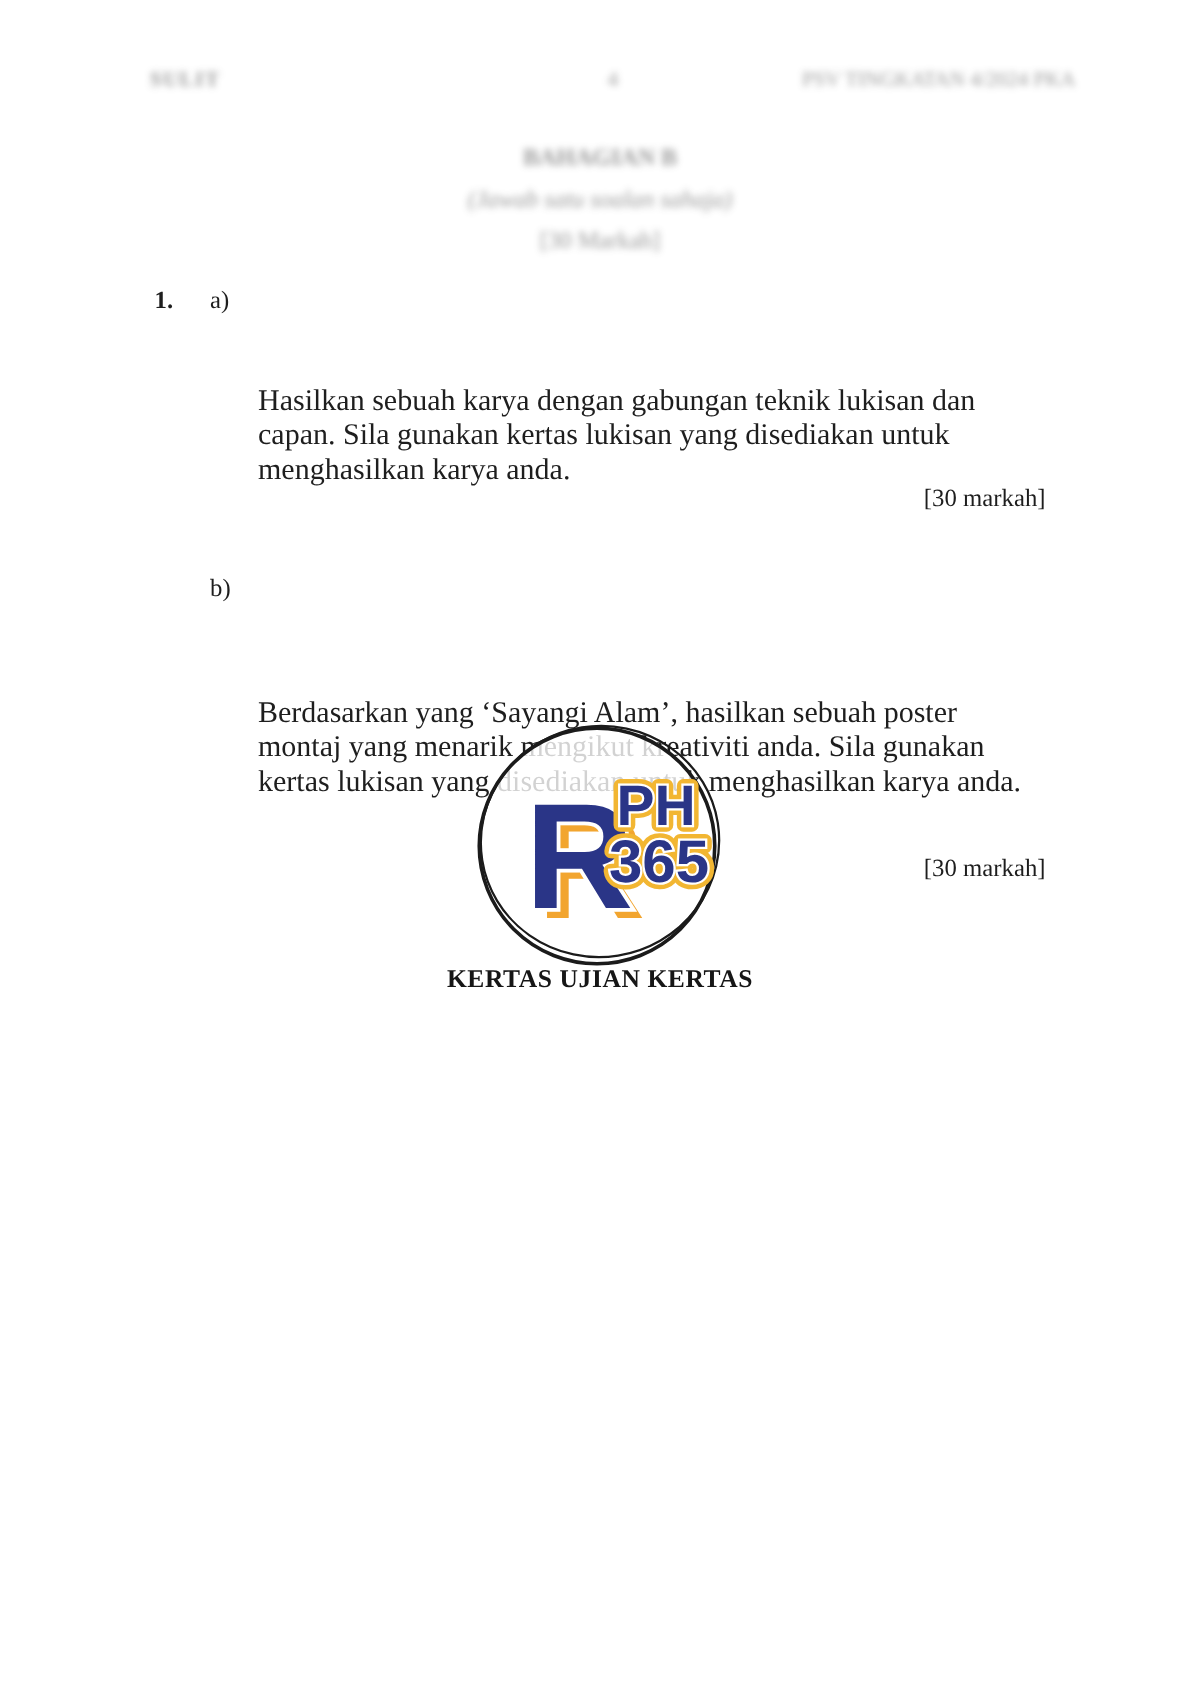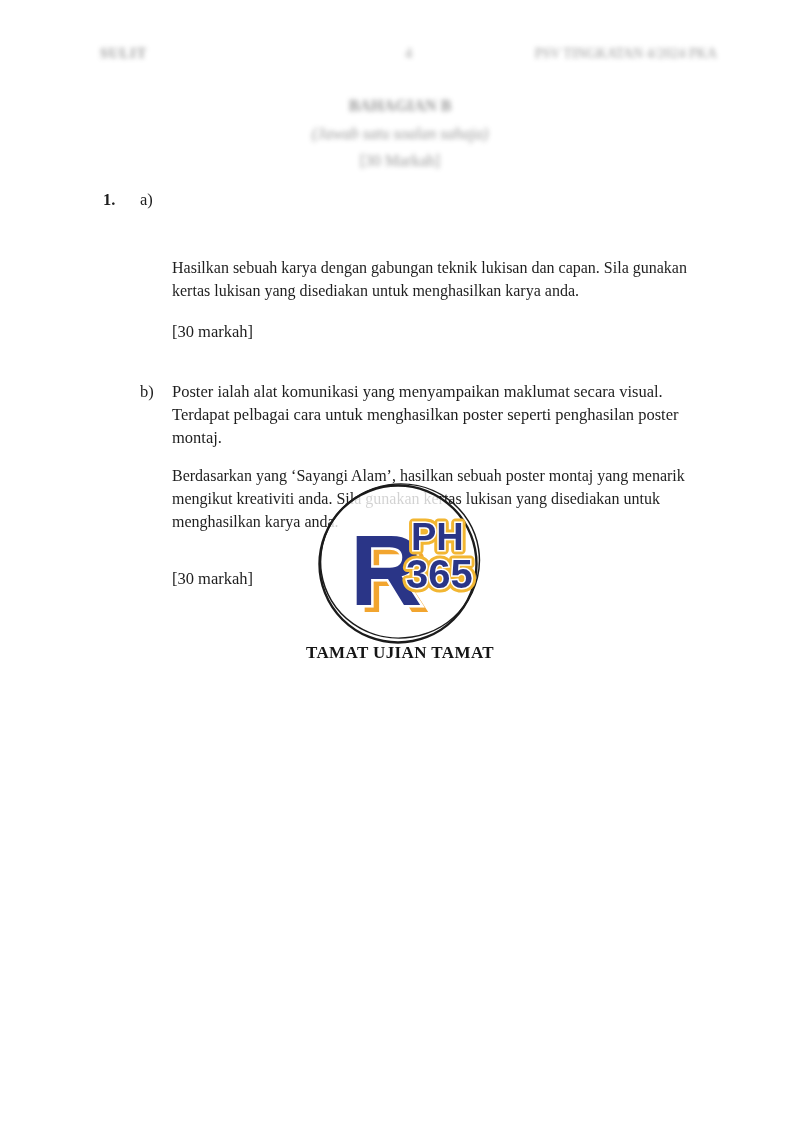--- a/index.html
+++ b/index.html
@@ -32,27 +32,27 @@
   .qrow{
     position:absolute;left:103px;width:594px;
     display:grid;grid-template-columns:37px 32px 1fr;
     font-size:16.5px;line-height:23px;
   }
   .qrow-a{top:188px;}
   .qrow-b{top:380px;}
   .qnum{font-weight:bold;}
   .para{
     position:absolute;left:172px;width:525px;
-    font-size:16px;line-height:23px;
+    font-size:20px;line-height:23px;
   }
   .para-a2{top:256px;}
   .para-b2{top:464px;}
   .marks{
     position:absolute;left:172px;width:525px;
-    text-align:left;font-size:16.5px;line-height:23px;
+    text-align:right;font-size:16.5px;line-height:23px;
   }
   .marks-a{top:320px;}
   .marks-b{top:567px;}
   .theme-italic{}
   
   .endnote{
     position:absolute;top:643px;left:0;width:100%;
     text-align:center;font-weight:bold;font-size:17px;
     letter-spacing:.4px;color:#161616;
   }
@@ -81,21 +81,20 @@
   <div class="qrow qrow-a">
     <span class="qnum">1.</span>
     <span class="qlabel">a)</span>
   </div>
   <div class="para para-a2">Hasilkan sebuah karya dengan gabungan teknik lukisan dan capan. Sila gunakan kertas lukisan yang disediakan untuk menghasilkan karya anda.</div>
   <div class="marks marks-a">[30 markah]</div>
 
   <div class="qrow qrow-b">
     <span class="qnum"></span>
     <span class="qlabel">b)</span>
-    <span class="qtext">Poster ialah alat komunikasi yang menyampaikan maklumat secara visual. Terdapat pelbagai cara untuk menghasilkan poster seperti penghasilan poster montaj.</span>
   </div>
   <div class="para para-b2"><span>Berdasarkan yang </span><span class="theme-italic">‘Sayangi Alam’</span><span>, hasilkan sebuah poster montaj yang menarik mengikut kreativiti anda. Sila gunakan kertas lukisan yang disediakan untuk menghasilkan karya anda.</span></div>
   <div class="marks marks-b">[30 markah]</div>
 
   <div class="logo">
     <svg viewBox="0 0 170 168" xmlns="http://www.w3.org/2000/svg">
 
       <circle cx="85" cy="82" r="78.5" fill="rgba(255,255,255,0.80)" stroke="#1b1b1b" stroke-width="2.4"></circle>
       <ellipse cx="87" cy="79" rx="79.5" ry="77" fill="none" stroke="#1b1b1b" stroke-width="1.5" transform="rotate(-9 87 79)"></ellipse>
 
@@ -103,15 +102,15 @@
       <text x="37" y="123" font-size="100" fill="#2a3587" stroke="#ffffff" stroke-width="5" paint-order="stroke">R</text>
 
       <text x="98" y="68" font-size="38" fill="none" stroke="#f2b632" stroke-width="9" stroke-linejoin="round">PH</text>
       <text x="98" y="68" font-size="38" fill="#2a3587" stroke="#ffffff" stroke-width="3" paint-order="stroke">PH</text>
 
       <text x="93" y="106" font-size="40" fill="none" stroke="#f2b632" stroke-width="9" stroke-linejoin="round">365</text>
       <text x="93" y="106" font-size="40" fill="#2a3587" stroke="#ffffff" stroke-width="3" paint-order="stroke">365</text>
     </svg>
   </div>
 
-  <div class="endnote">TAMAT UJIAN TAMAT</div>
+  <div class="endnote">KERTAS UJIAN KERTAS</div>
 
 </div>
 
 </body></html>

